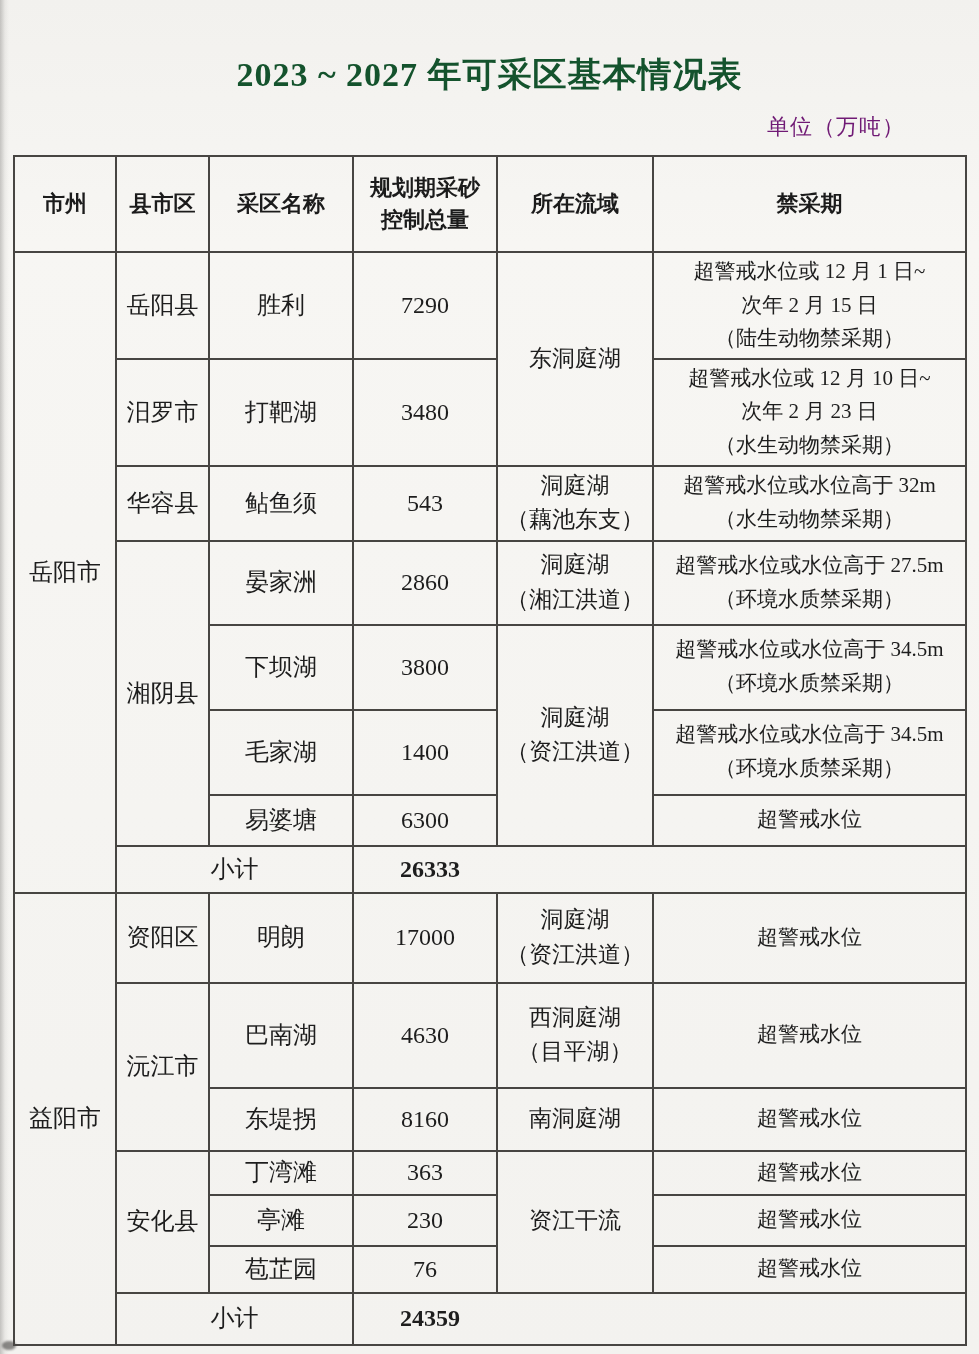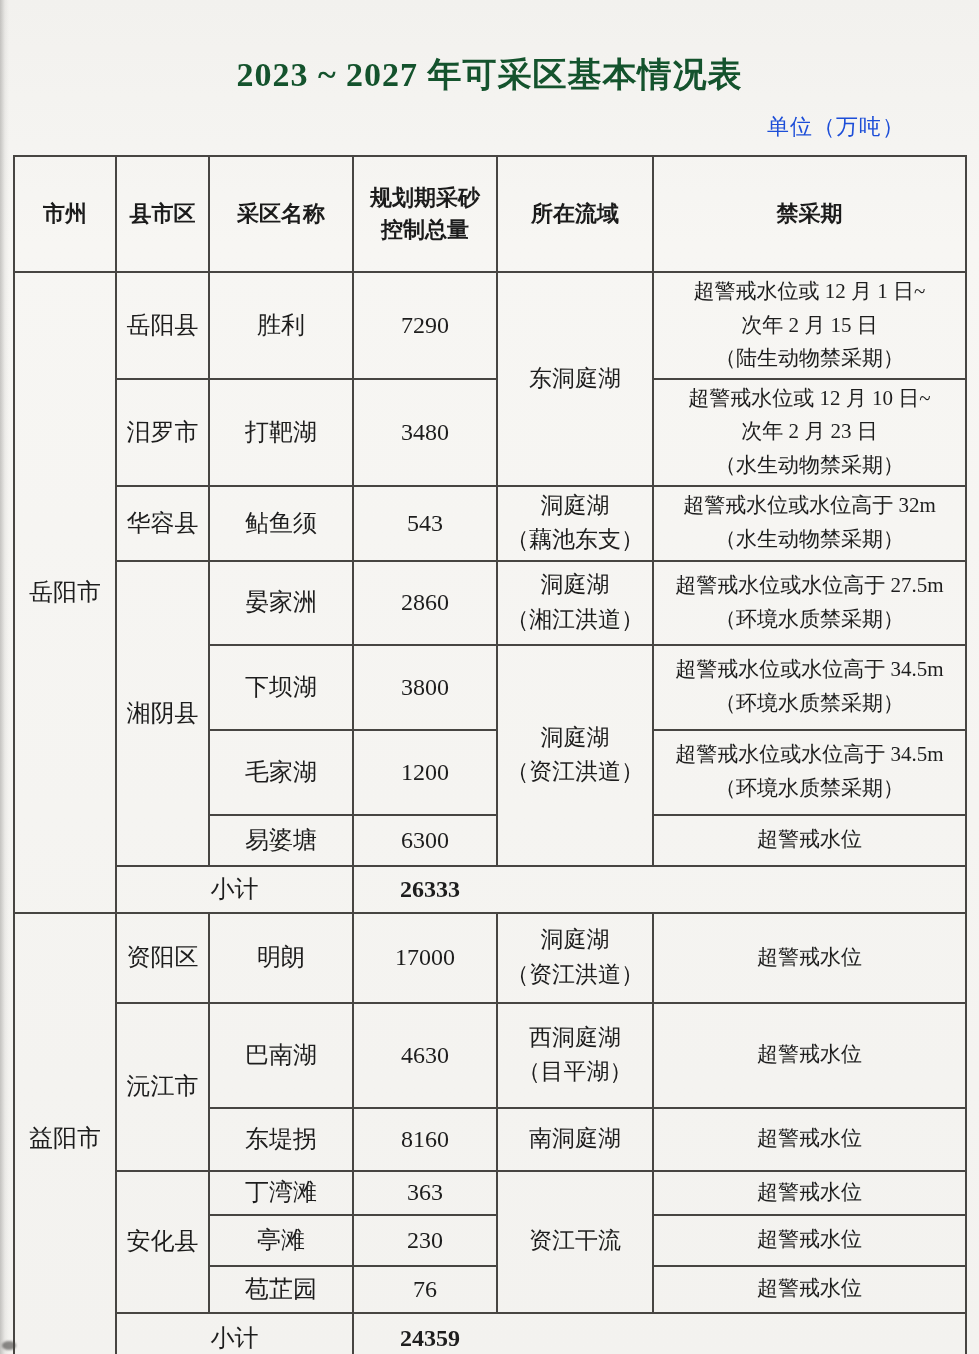--- a/index.html
+++ b/index.html
@@ -23,21 +23,21 @@
     pointer-events:none;
   }
   .page-title{
     position:absolute; top:52px; left:0; width:100%;
     text-align:center;
     font-weight:700; font-size:34px; letter-spacing:1px;
     color:#14532d;
   }
   .unit-note{
     position:absolute; top:112px; right:74px;
-    font-size:22px; letter-spacing:1px; color:#1d4ed8;
+    font-size:22px; letter-spacing:1px; color:#701a75;
   }
   table.main-table{
     position:absolute; left:13px; top:155px;
     width:952px;
     border-collapse:collapse; table-layout:fixed;
   }
   .main-table th, .main-table td{
     border:2px solid #474542;
     text-align:center; vertical-align:middle;
     white-space:pre-line;
@@ -71,21 +71,21 @@
 <table class="main-table">
   <colgroup>
     <col style="width:102px">
       <col style="width:93px">
       <col style="width:144px">
     <col style="width:144px">
       <col style="width:156px">
       <col style="width:313px">
   </colgroup>
   <thead>
-    <tr style="height:116px">
+    <tr style="height:96px">
       <th>市州</th>
       <th>县市区</th>
       <th>采区名称</th>
       <th>规划期采砂
 控制总量</th>
       <th>所在流域</th>
       <th>禁采期</th>
     </tr>
   </thead>
   <tbody>
@@ -129,21 +129,21 @@
     <tr style="height:85px">
       <td>下坝湖</td>
       <td>3800</td>
       <td rowspan="3" class="basin-cell">洞庭湖
 （资江洪道）</td>
       <td class="ban-cell">超警戒水位或水位高于 34.5m
 （环境水质禁采期）</td>
     </tr>
     <tr style="height:85px">
       <td>毛家湖</td>
-      <td>1200</td>
+      <td>1400</td>
       <td class="ban-cell">超警戒水位或水位高于 34.5m
 （环境水质禁采期）</td>
     </tr>
     <tr style="height:51px">
       <td>易婆塘</td>
       <td>6300</td>
       <td class="ban-cell">超警戒水位</td>
     </tr>
     <tr style="height:47px">
       <td colspan="2" class="subtotal-label-cell">小计</td>

